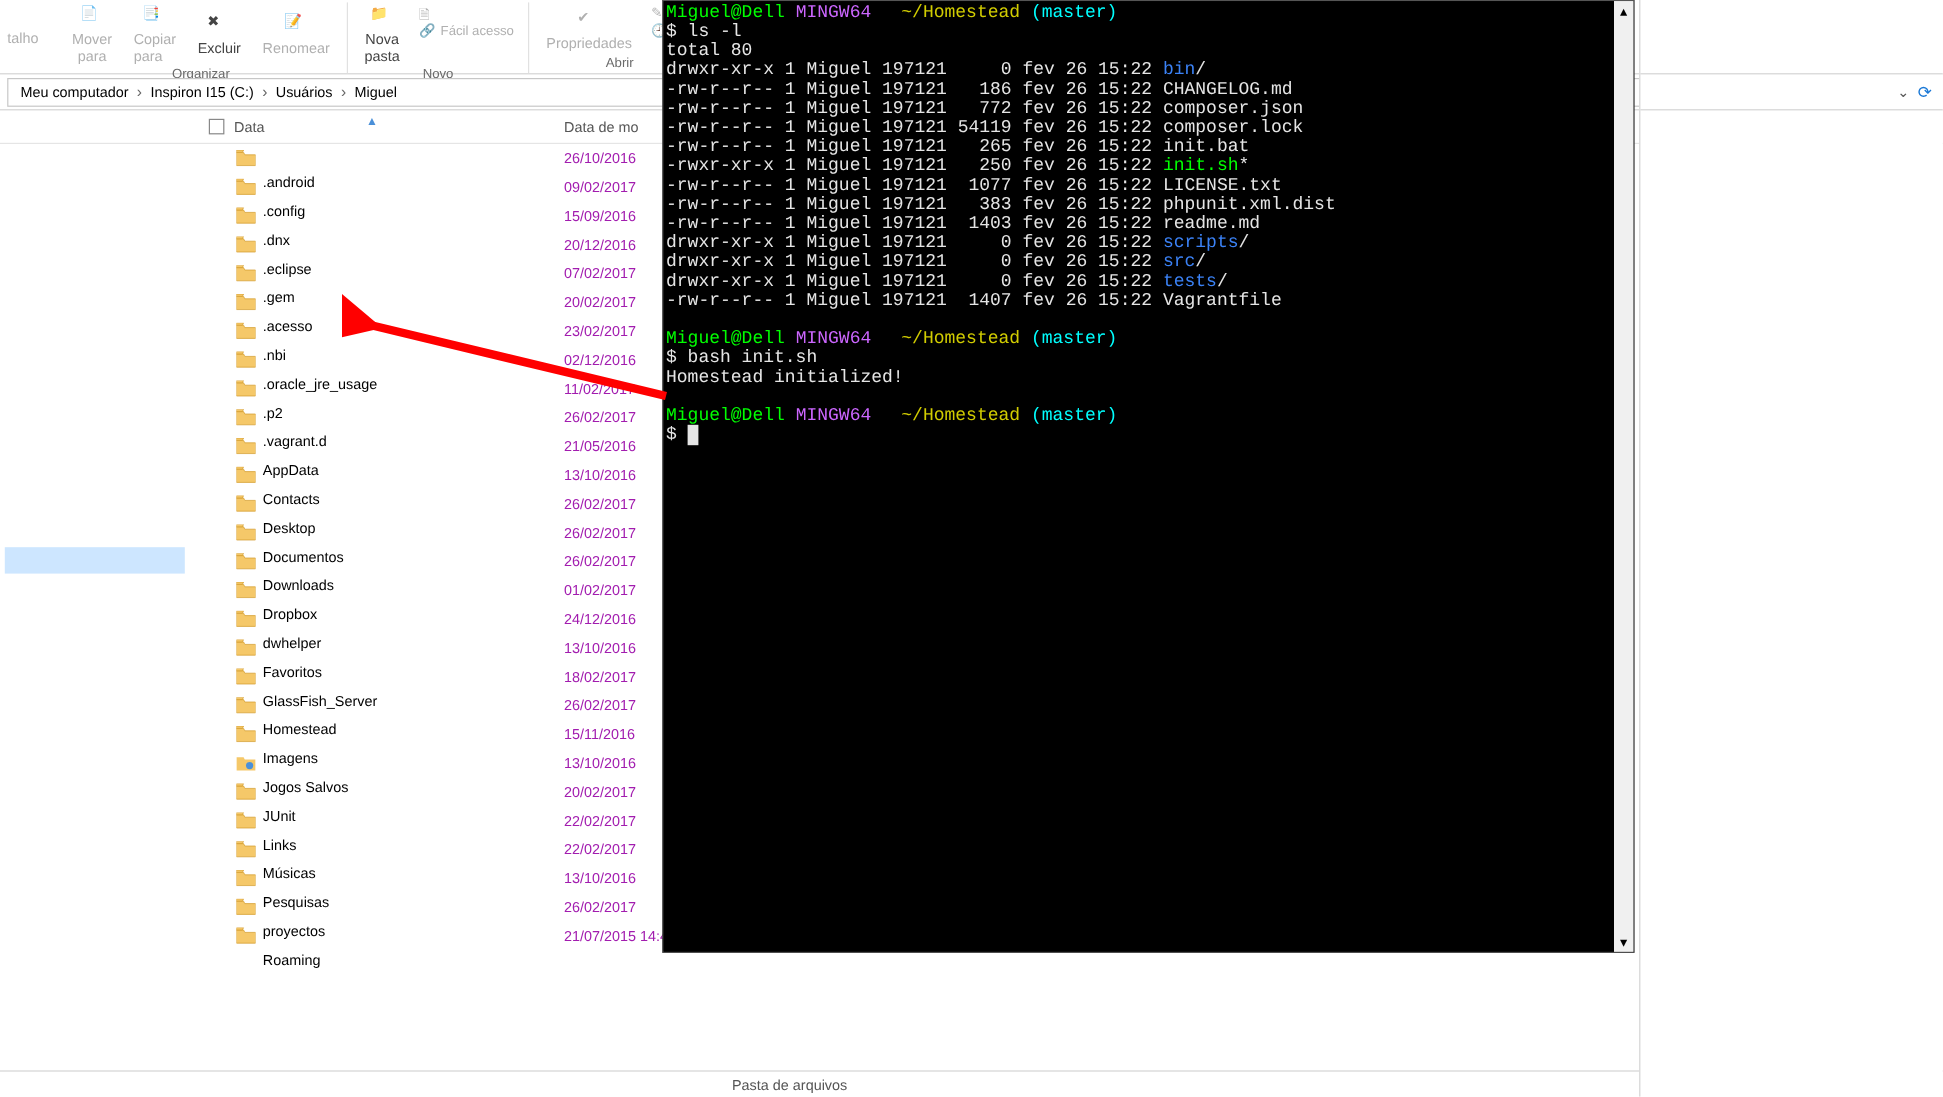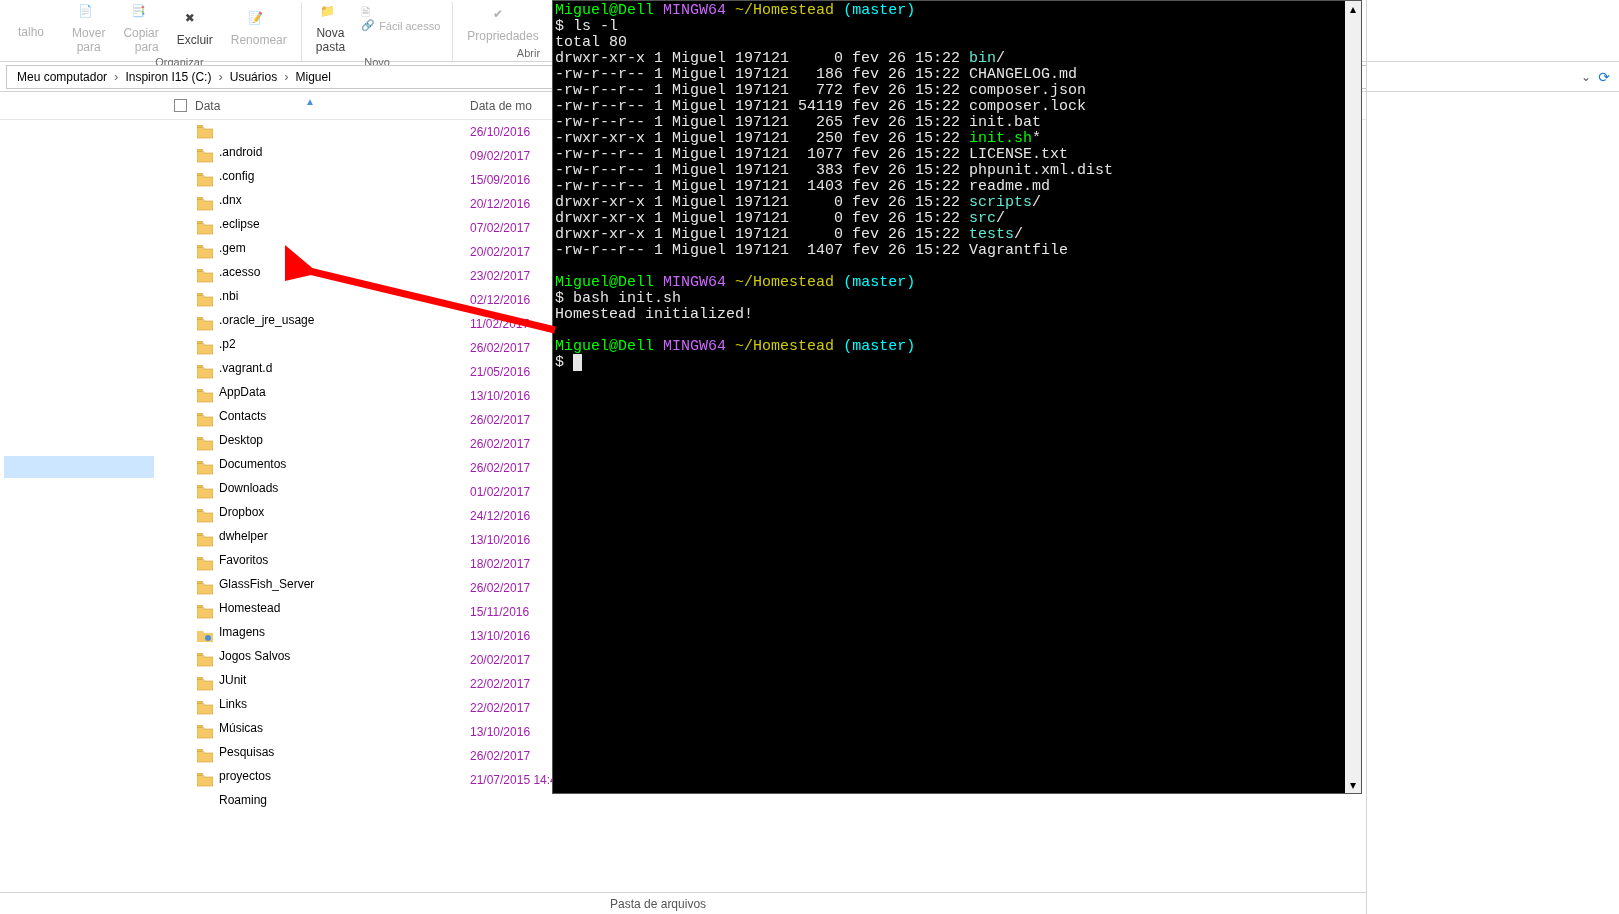--- a/index.html
+++ b/index.html
@@ -45,58 +45,58 @@
   
   .treeslice { position:absolute; left:0; top:120px; width:160px; height:360px; }
   .tree-sel { position:absolute; left:4px; top:336px; width:150px; height:22px; background:#cde6ff; }
 
   
   .terminal-wrap { position:absolute; left:552px; top:0; width:810px; height:794px; border:1px solid #555; background:#000; z-index:30; }
   .terminal { width:calc(100% - 16px); height:100%; background:#000; font-family:"Consolas","Courier New",monospace; font-size:15px; line-height:16px; color:#e5e5e5; padding:2px 2px; white-space:pre; overflow:hidden;}
   .term-sb { position:absolute; right:0; top:0; width:16px; height:100%; background:#f0f0f0; }
   .term-sb .arr{ height:16px; display:flex; align-items:center; justify-content:center; background:#f0f0f0; cursor:pointer;}
   .term-sb .track{ height:calc(100% - 32px); background:#f0f0f0;}
-  .g{color:#00ff00;} .m{color:#cc66ff;} .y{color:#d1cc00;} .c{color:#00ffff;} .b{color:#5eead4;}
+  .g{color:#00ff00;} .m{color:#cc66ff;} .y{color:#d1cc00;margin-left:16px;} .c{color:#00ffff;} .b{color:#3b82f6;}
 
   
   .browser-sliver{ position:absolute; right:0; top:0; width:253px; height:100%; background:#fff; border-left:1px solid #d4d4d4; z-index:20;}
   .bs-top{ height:62px; border-bottom:1px solid #d4d4d4; display:flex; align-items:center; padding:6px;}
   .bs-addr{ height:30px; display:flex; align-items:center; justify-content:flex-end; padding:0 6px; border-bottom:1px solid #d4d4d4;}
 
   
   .red-arrow{ position:absolute; z-index:40; pointer-events:none; }
 
   
   .statusbar{ position:absolute; left:0; bottom:0; height:22px; width:100%; border-top:1px solid #d4d4d4; display:flex; align-items:center; padding-left:610px; color:#555; font-size:12px; z-index:5; background:#fff;}
 
   
   .folder-ic{width:16px;height:14px;}
   .chkbox{width:13px;height:13px;border:1px solid #888;}
 </style>
 </head>
 <body>
 
 <div class="ribbon">
-  <div class="ribbon-group" style="border-right:none;padding-left:0;margin-left:12px;">
+  <div class="ribbon-group" style="border-right:none;padding-left:0;">
     <div class="ribbon-group-buttons">
       <div class="ribbon-btn disabled">
           <span>talho</span>
         </div>
     </div>
   </div>
   <div class="ribbon-group">
     <div class="ribbon-group-buttons">
       <div class="ribbon-btn disabled">
         <span class="ic">📄</span>
         <span style="white-space:pre-line;text-align:center;">Mover
 para</span>
       </div>
       <div class="ribbon-btn disabled">
         <span class="ic">📑</span>
-        <span style="white-space:pre-line;text-align:right;">Copiar
+        <span style="white-space:pre-line;text-align:left;">Copiar
 para</span>
       </div>
       <div class="ribbon-btn">
         <span class="ic">✖</span>
         <span>Excluir</span>
       </div>
       <div class="ribbon-btn disabled">
         <span class="ic">📝</span>
         <span>Renomear</span>
       </div>

